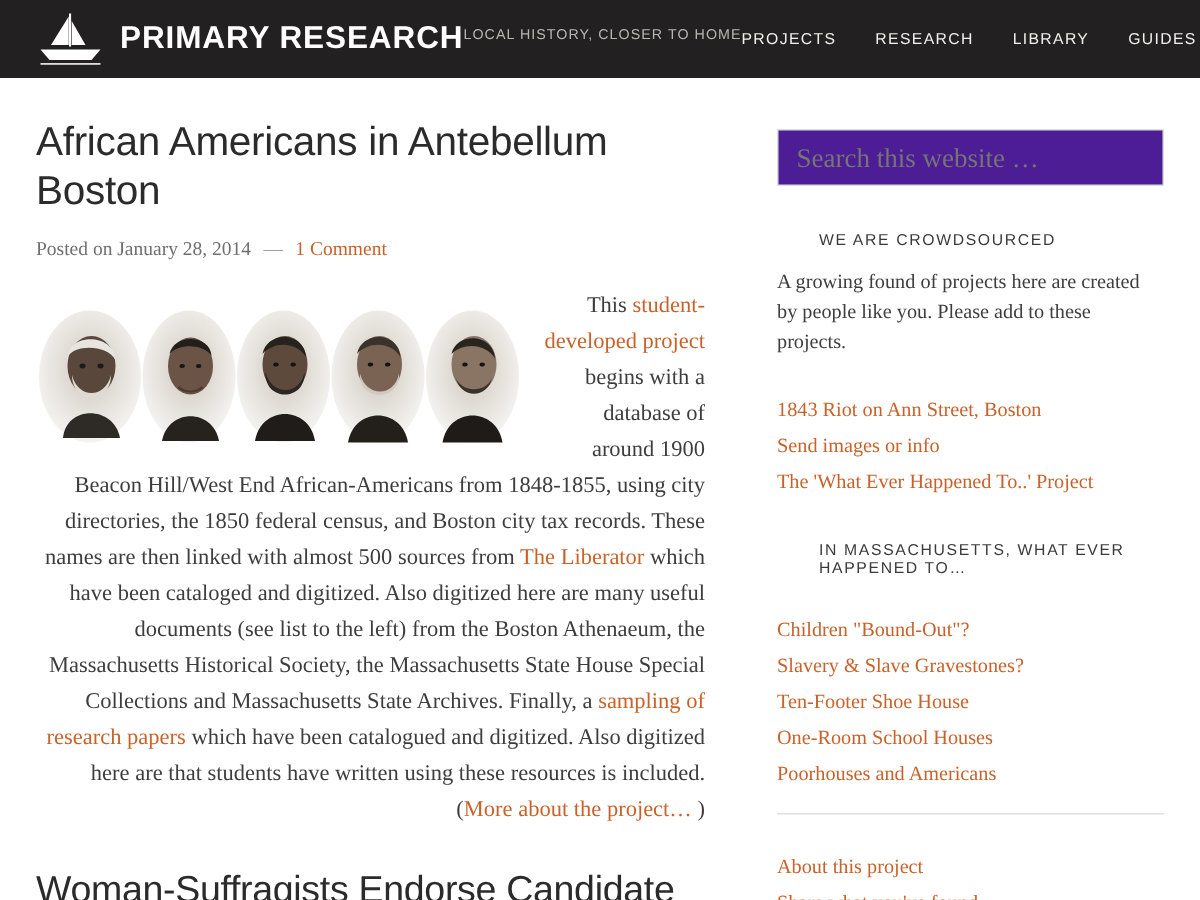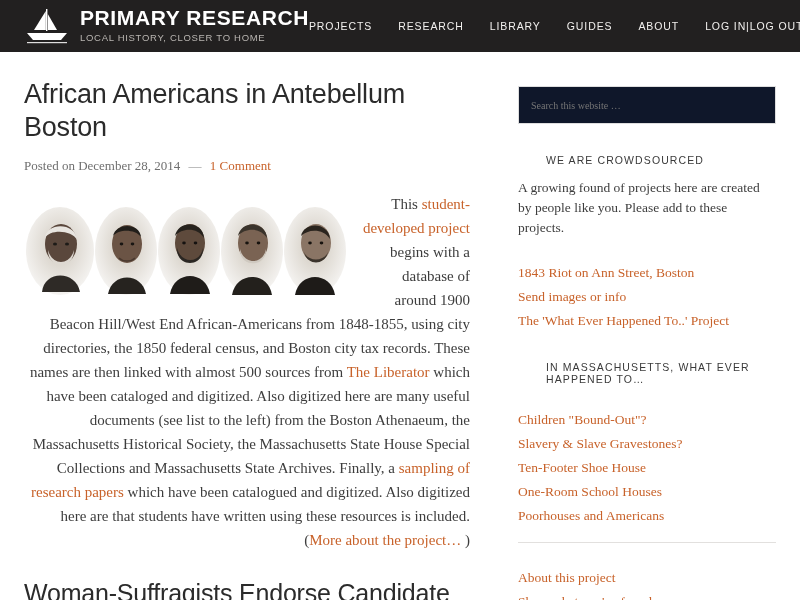--- a/index.html
+++ b/index.html
@@ -18,21 +18,21 @@
     align-items: center;
     padding: 0 22px 0 24px;
   }
   .brand {
     display: flex;
     align-items: center;
     gap: 10px;
     flex: 0 0 auto;
   }
   .ship-icon { width: 46px; height: 38px; display: block; flex: 0 0 auto; }
-  .brand-text { display: flex; flex-direction: column; justify-content: center; }
+  .brand-text { display: flex; justify-content: center; }
   .site-title {
     font-family: "Liberation Sans", sans-serif;
     font-weight: bold;
     color: #fff;
     font-size: 21px;
     letter-spacing: 0.6px;
     line-height: 22px;
     text-transform: uppercase;
   }
   .site-tagline {
@@ -116,24 +116,24 @@
     width: 322px;
     height: 104px;
   }
   .divider-space { height: 26px; clear: both; }
 
   
   .search-box {
     width: 100%;
     height: 38px;
     border: 1px solid #dedede;
-    background: #0f172a;
+    background: #4c1d95;
     padding: 0 12px;
     font-family: "Liberation Serif", serif;
-    font-size: 10px;
+    font-size: 18px;
     color: #8d8d8d;
     outline: none;
   }
   .widget { margin-top: 30px; }
   .widget-title {
     font-family: Liberation Sans, sans-serif;
     font-size: 10.5px;
     letter-spacing: 1.1px;
     text-transform: uppercase;
     color: #3a3a3a;
@@ -188,21 +188,21 @@
 </div>
 
 <div class="page">
 
   <main class="content">
 
     <article>
       <h1 class="entry-title">African Americans in Antebellum Boston</h1>
       <div class="entry-meta">
         <span>Posted on</span>
-        <span>December 28, 2014</span>
+        <span>January 28, 2014</span>
         <span class="sep">—</span>
         <a class="meta-link">1 Comment</a>
       </div>
 
       <div class="figure">
         <svg class="portraits" viewBox="0 0 322 104" xmlns="http://www.w3.org/2000/svg">
           <defs>
             <radialGradient id="bg1" cx="50%" cy="45%" r="70%">
               <stop offset="0%" stop-color="#cfc8bd"></stop>
                 <stop offset="100%" stop-color="#ffffff"></stop>

